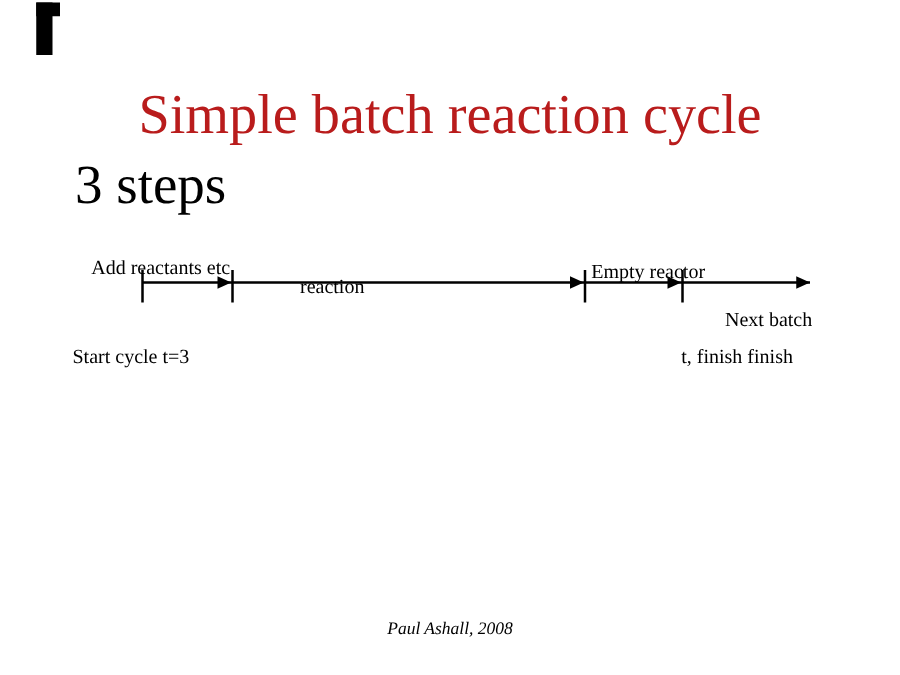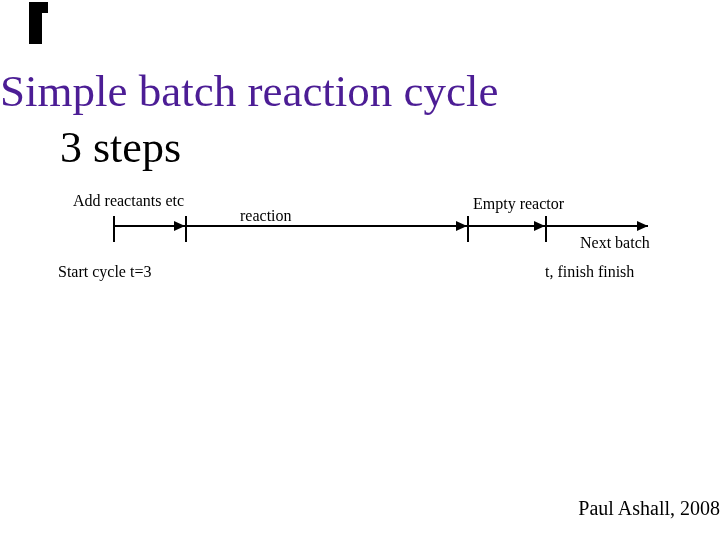--- a/index.html
+++ b/index.html
@@ -14,38 +14,41 @@
     background: #ffffff;
     overflow: hidden;
     font-family: "Liberation Serif", "DejaVu Serif", serif;
     color: #000000;
   }
   .abs { position: absolute; }
   .nowrap { white-space: nowrap; }
 
   .title {
     left: 0; right: 0; top: 66px;
+    text-align: center;
     font-size: 45px;
     line-height: 1.15;
-    color: #4c1d95;
+    color: #b91c1c;
   }
   .subtitle {
     left: 60px; top: 122px;
     font-size: 44px;
     line-height: 1.2;
   }
   .t-label {
     font-size: 16px;
     line-height: 1.2;
+    margin-top: 14px;
   }
   .credit {
     left: 0; right: 0; top: 496px;
-    text-align: right;
-    font-size: 20px;
+    text-align: center;
+    font-size: 14px;
     line-height: 1.2;
+    font-style: italic;
   }
 
   
   .axis {
     left: 114px; top: 225px;
     width: 534px; height: 2px;
     background: #000000;
   }
   .tick {
     width: 2px; height: 26px; top: 216px;

